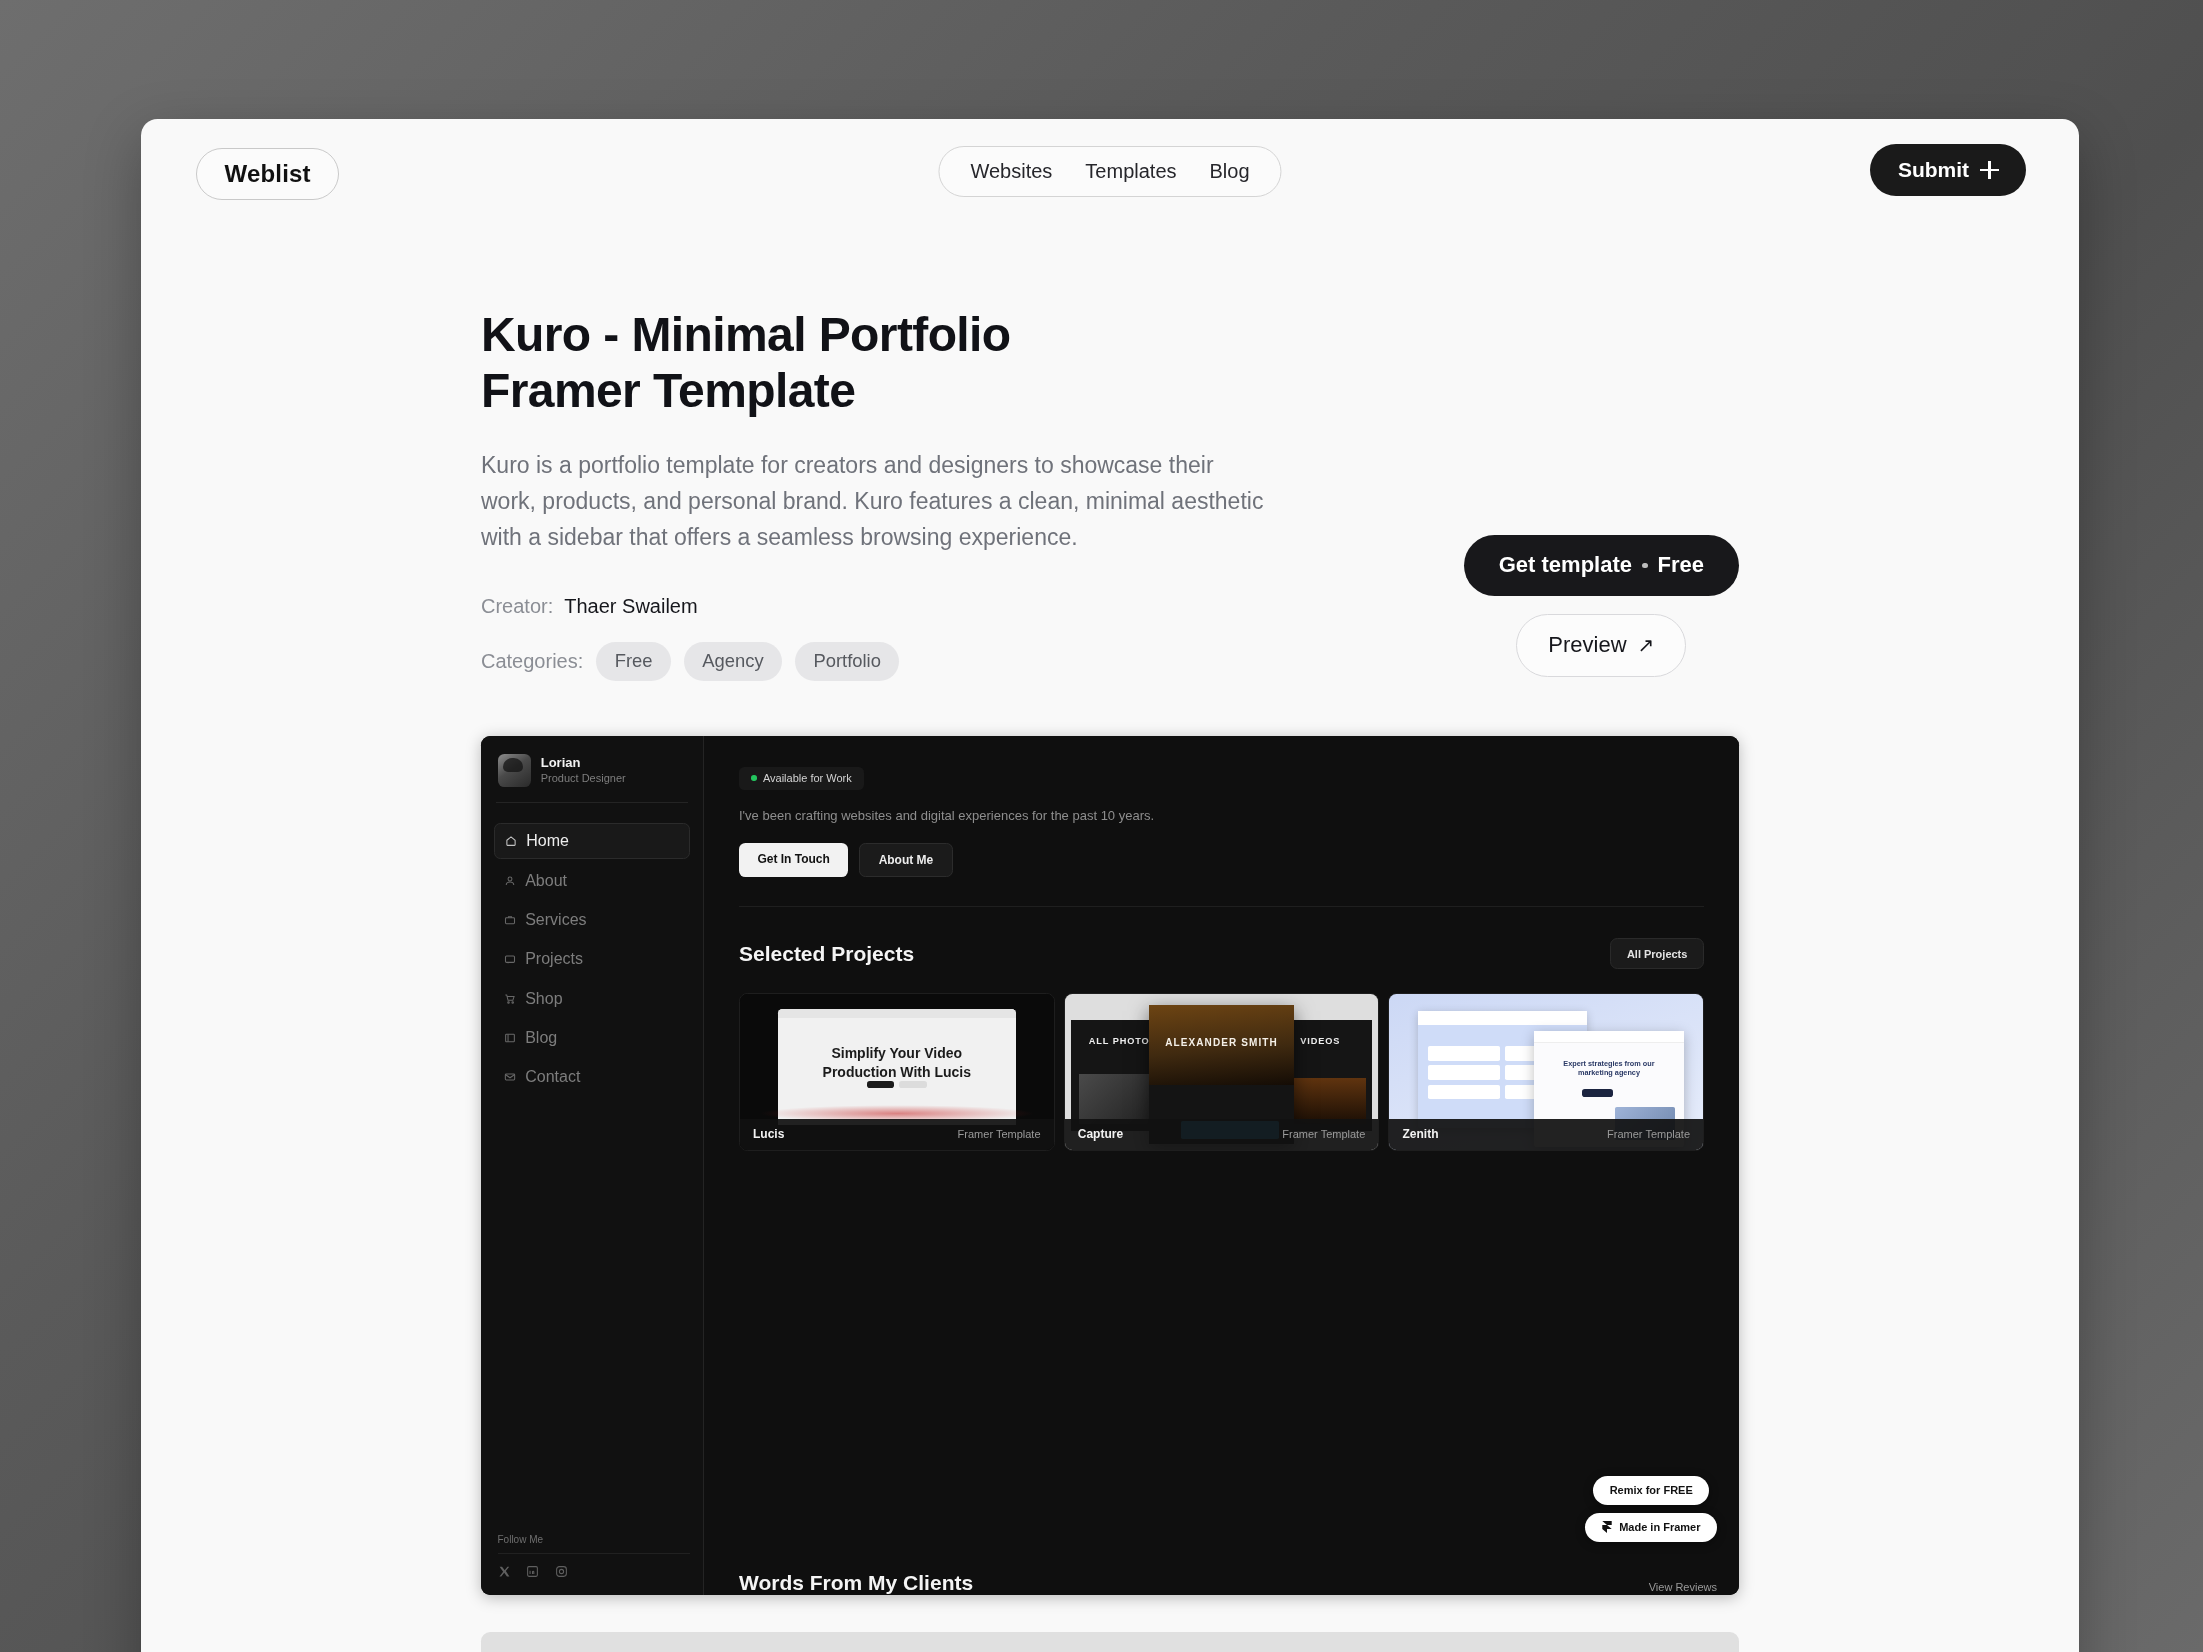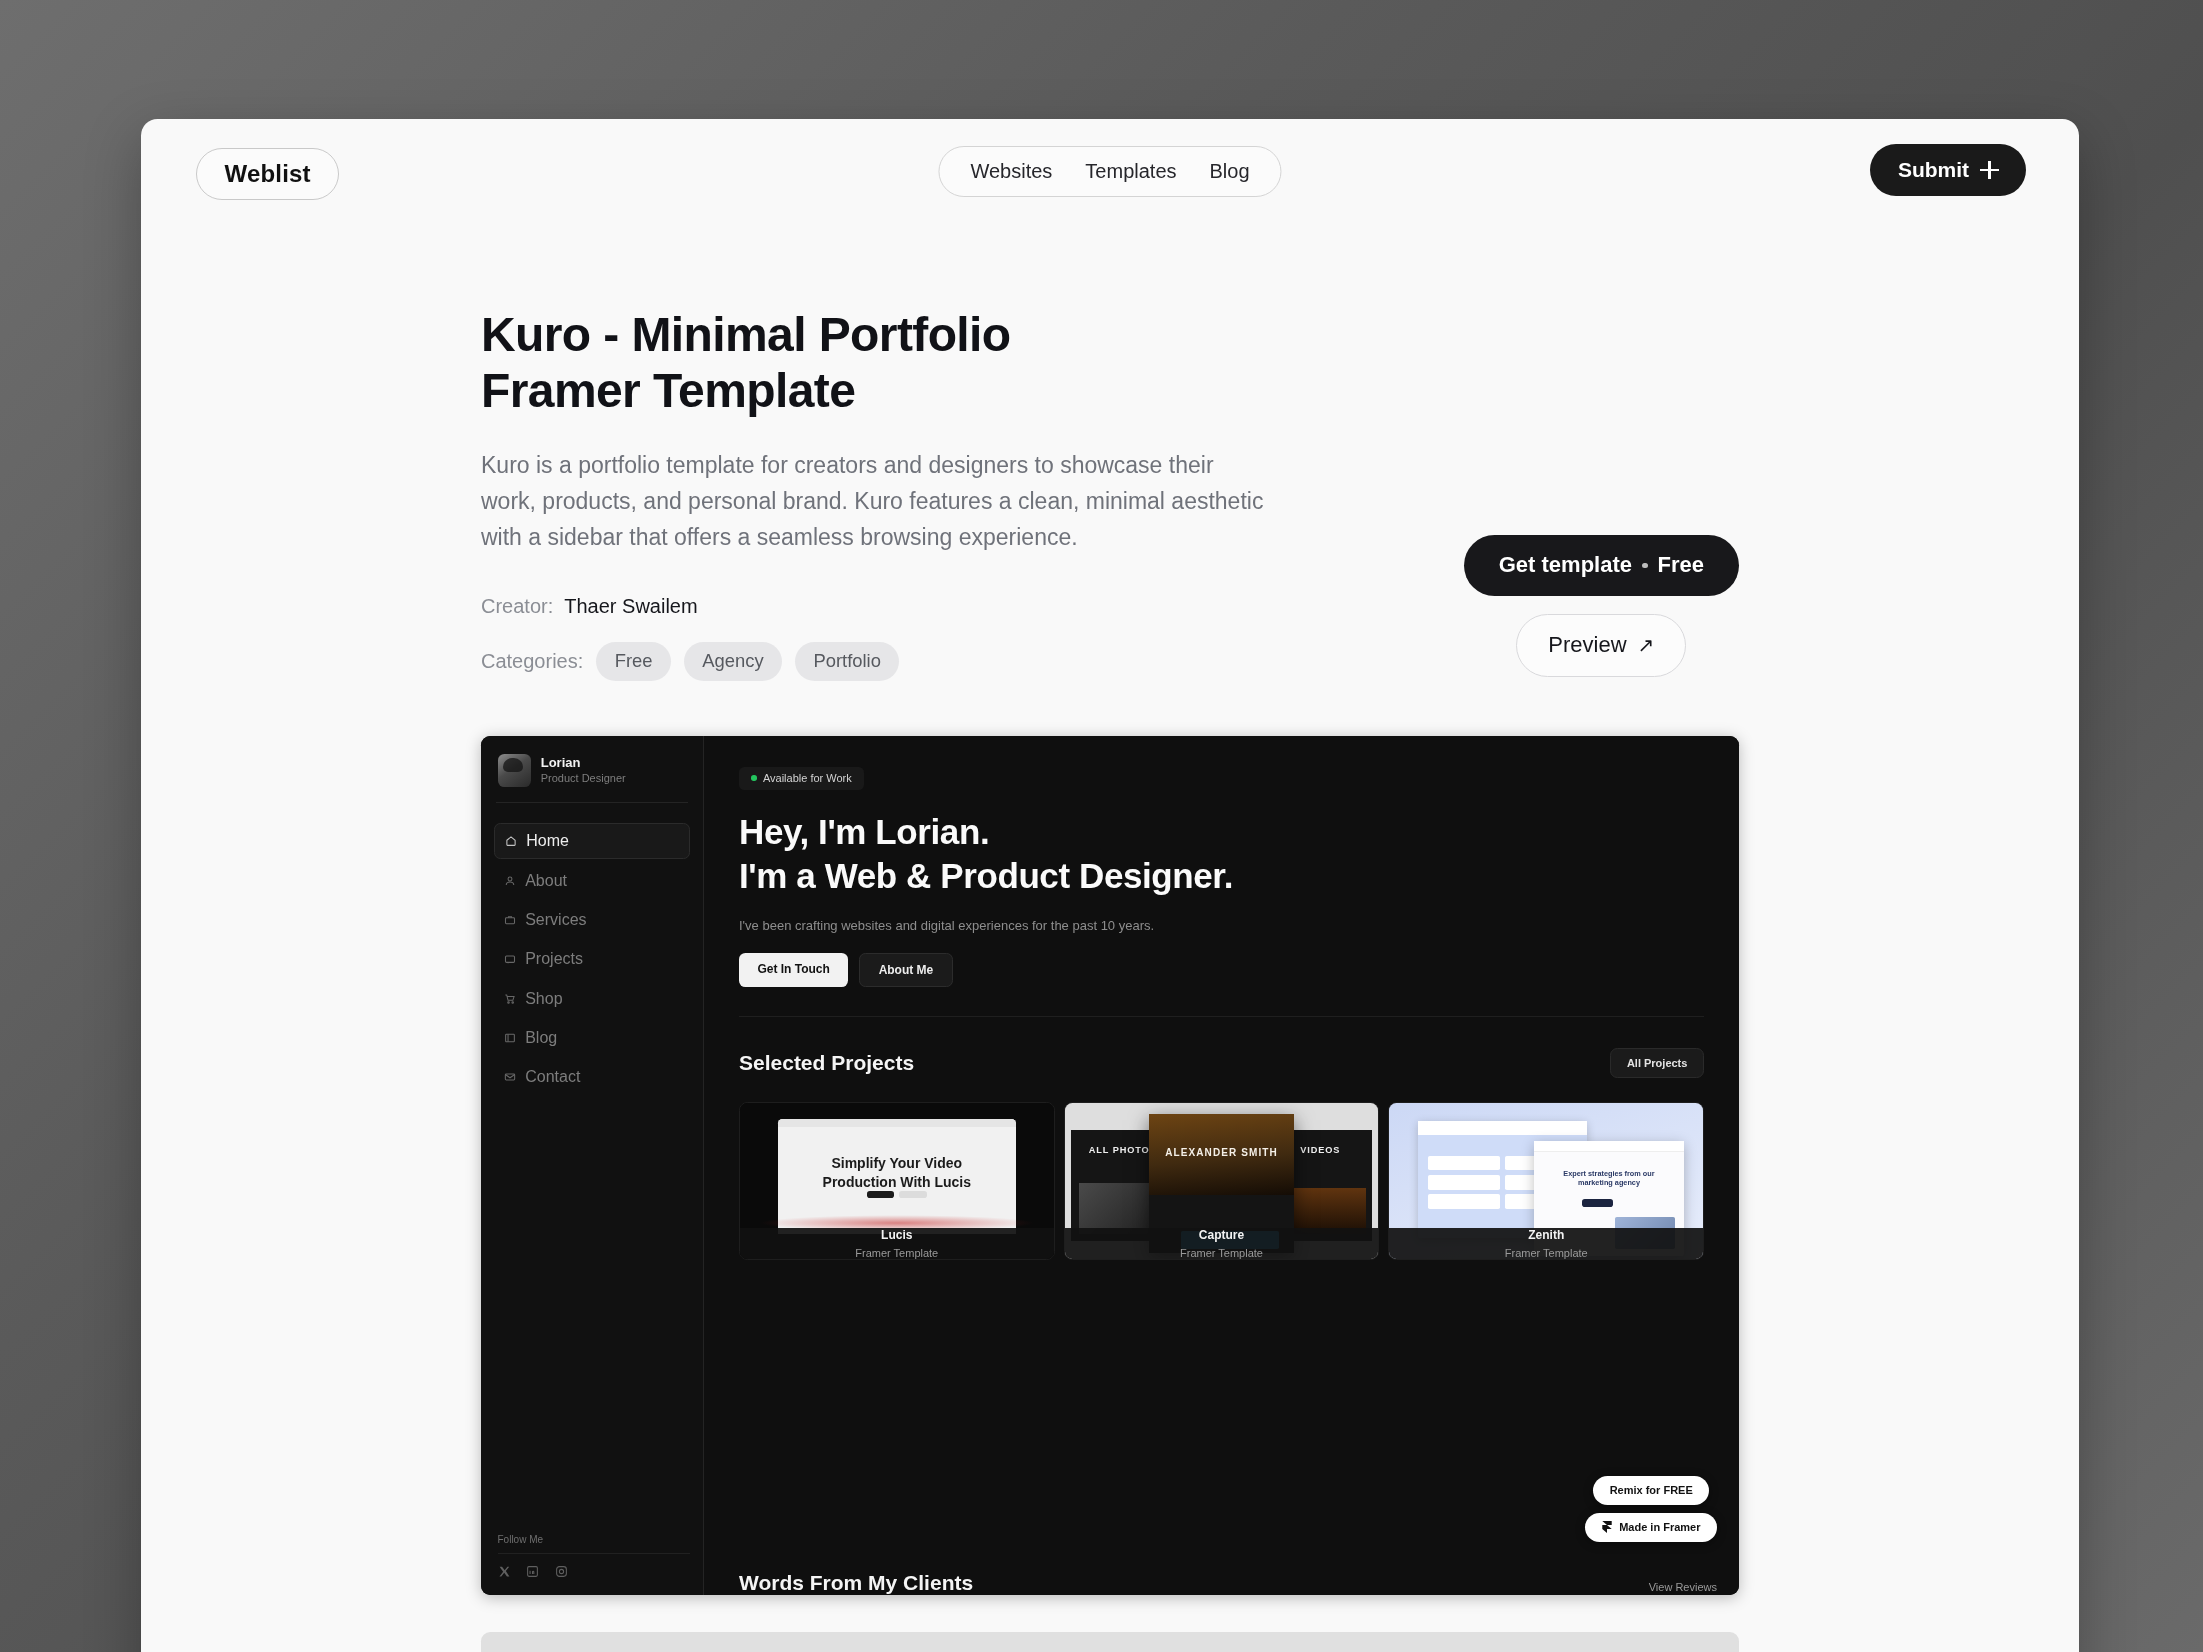--- a/index.html
+++ b/index.html
@@ -232,21 +232,20 @@
   .pv-cards { margin-top: 24px; display:flex; gap: 9.2px;}
   .pv-card {
     flex:1; height: 158px; border-radius: 8.3px; overflow:hidden; position:relative;
     background:#0c0c0c; border:0.9px solid #1e1e1e;
   }
   .pv-card-caption {
     position:absolute; left:0; right:0; bottom:0; height: 31px;
     background: rgba(17,17,17,.93);
     display:flex; align-items:center; justify-content:space-between;
     padding: 0 13px;
-    flex-direction: column;
   }
   .pv-card-name { font-size:12px; font-weight:700; color:#f3f3f3;}
   .pv-card-kind { font-size:11px; color:#9a9a9a;}
 
   
   .art-lucis { position:absolute; inset:0; background:#0a0a0a; }
   .art-lucis .shot {
     position:absolute; left: 12%; top: 10%; width: 76%; height: 74%;
     background:#f1f1f1; border-radius: 4.6px 4.6px 0 0;
   }
@@ -467,24 +466,20 @@
           </div>
         </div>
       </div>
 
       <div class="pv-main">
         <div class="pv-badge">
           <span class="pv-green"></span>
           <span>Available for Work</span>
         </div>
 
-        <div class="pv-h1">
-          <div>Hey, I'm Lorian.</div>
-          <div>I'm a Web &amp; Product Designer.</div>
-        </div>
 
         <div class="pv-sub">I've been crafting websites and digital experiences for the past 10 years.</div>
 
         <div class="pv-btn-row">
           <div class="pv-btn-light">Get In Touch</div>
           <div class="pv-btn-dark">About Me</div>
         </div>
 
         <div class="pv-rule"></div>
 

